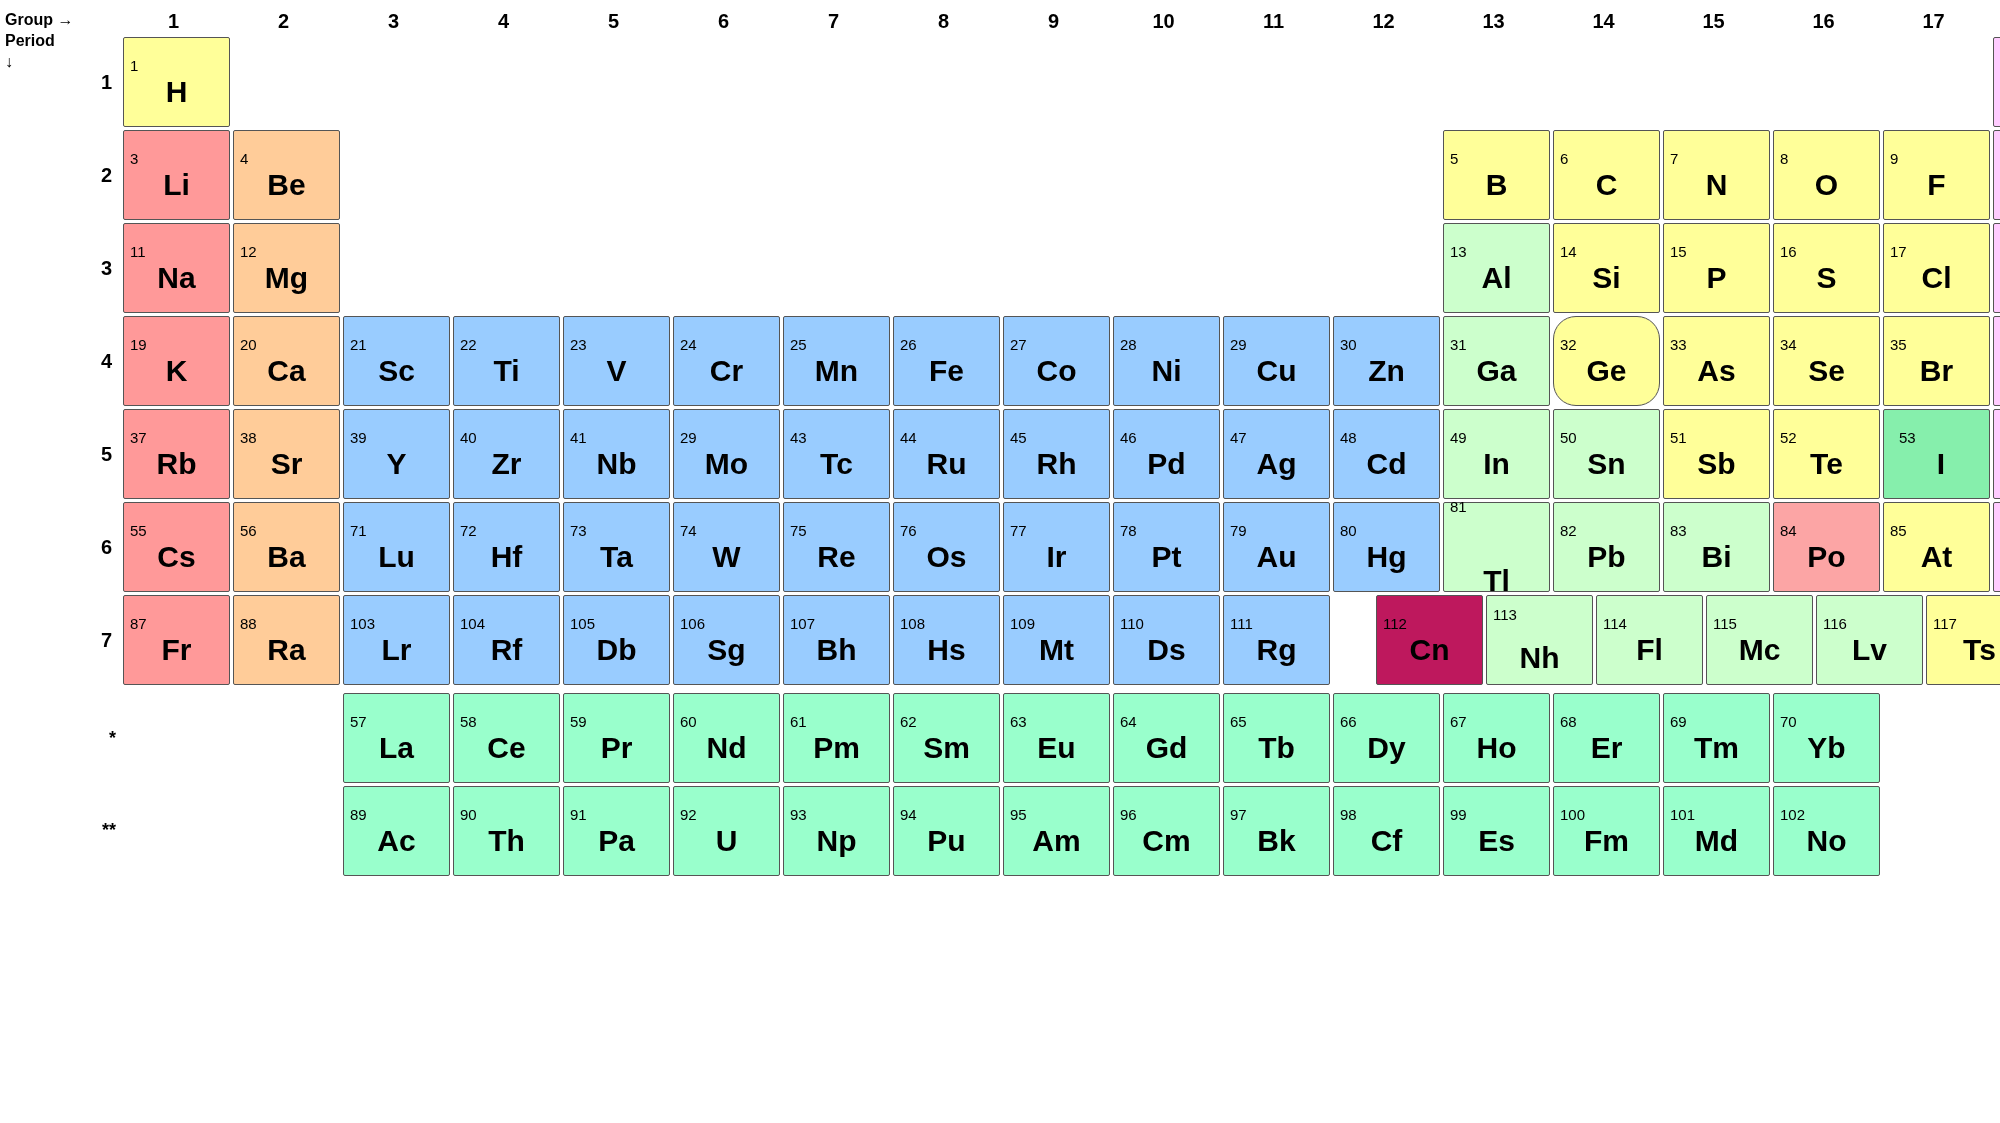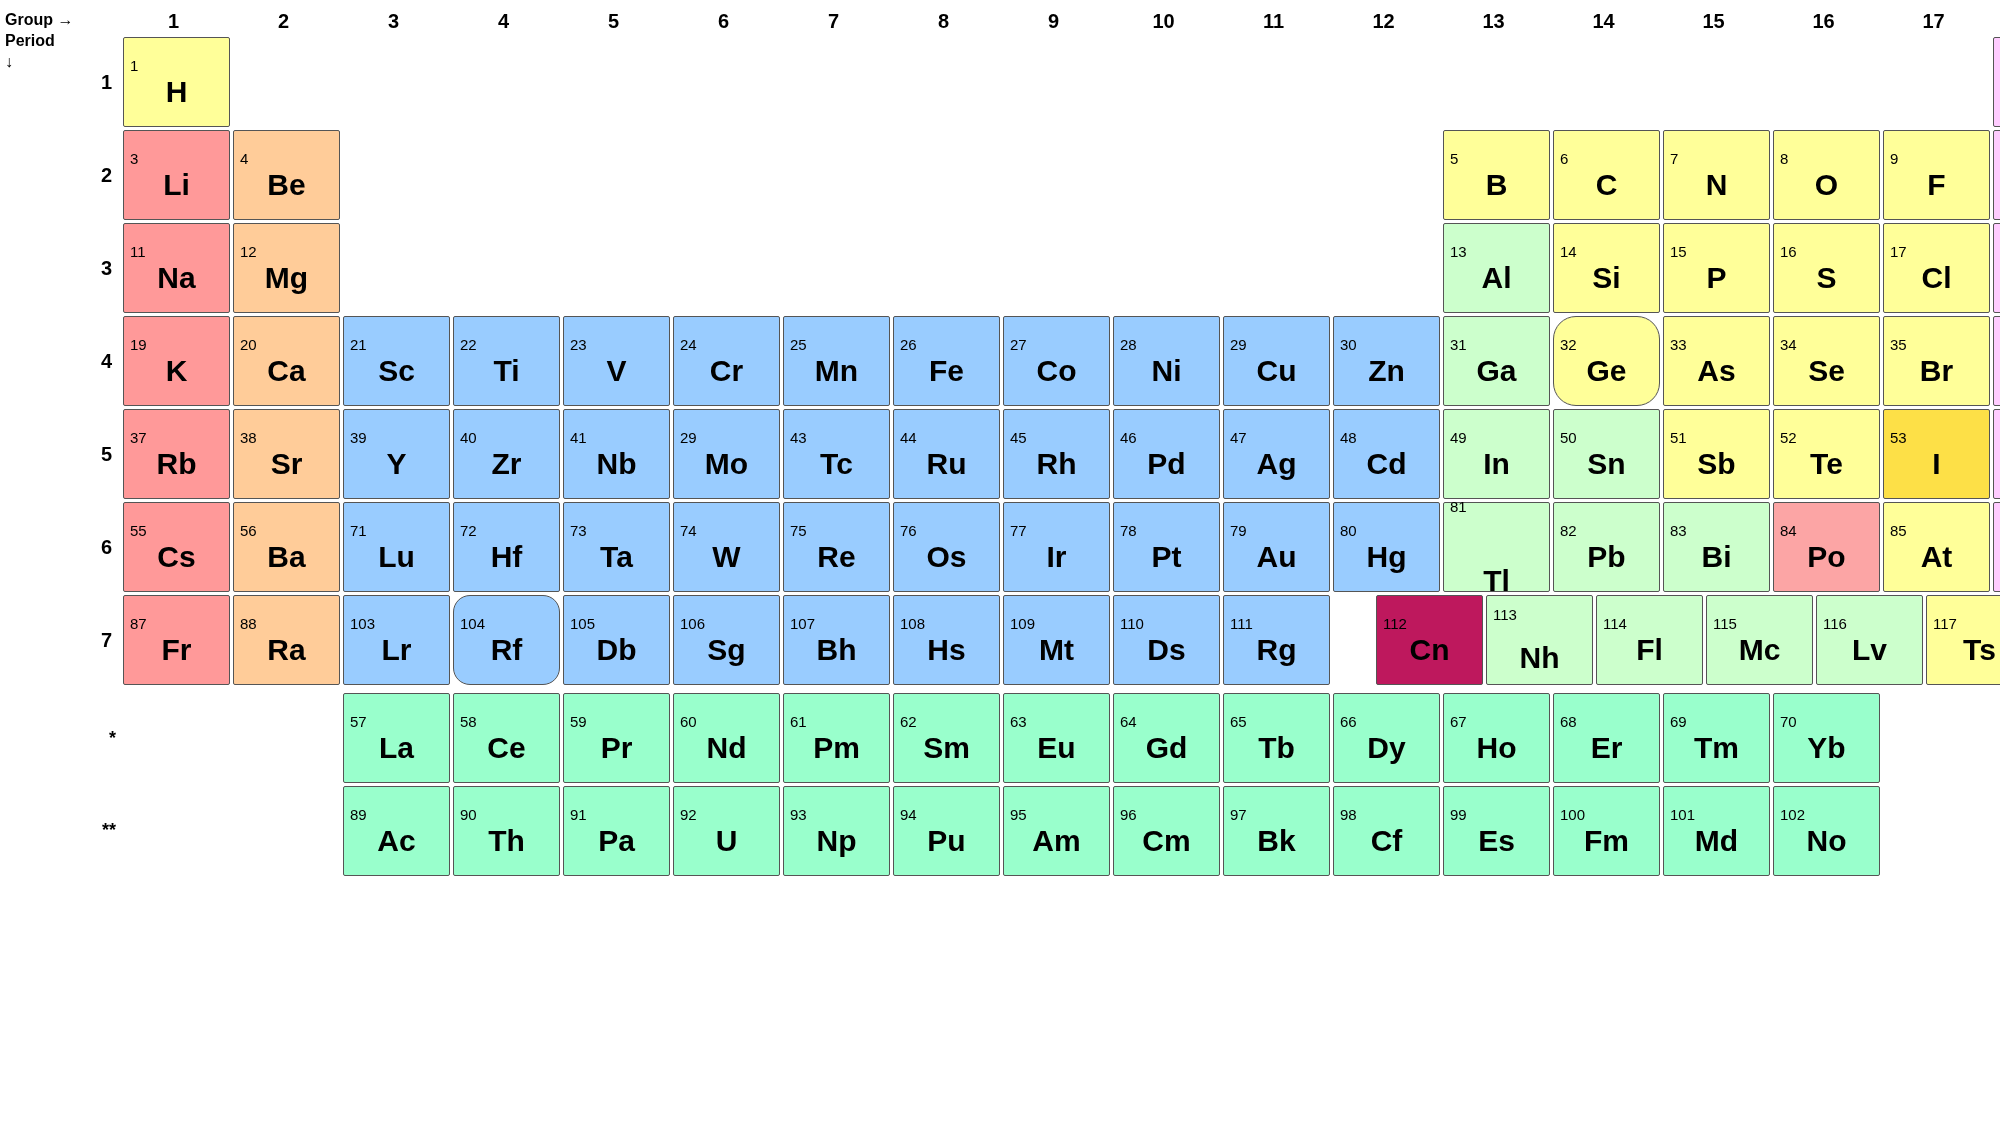--- a/index.html
+++ b/index.html
@@ -310,21 +310,21 @@
           <span class="symbol">Sn</span>
         </div>
         <div class="element" style="background: rgb(255, 255, 153);">
           <span class="atomic-number">51</span>
           <span class="symbol">Sb</span>
         </div>
         <div class="element" style="background: rgb(255, 255, 153);">
           <span class="atomic-number">52</span>
           <span class="symbol">Te</span>
         </div>
-        <div class="element" style="background: #fde047;">
+        <div class="element" style="background: #86efac; padding-left: 9px;">
           <span class="atomic-number">53</span>
           <span class="symbol">I</span>
         </div>
         <div class="element" style="background: rgb(255, 204, 255);">
           <span class="atomic-number">54</span>
         </div>
       </div>
       <div style="display: flex; align-items: center; gap: 3px; min-height: 90px; padding-left: 60px; margin-bottom: 3px;">
         <div style="width: 55px; font-size: 20px; font-weight: bold; text-align: right; padding-right: 8px; flex-shrink: 0;">6</div>
         <div class="element" style="background: rgb(255, 153, 153);">
@@ -406,21 +406,21 @@
           <span class="symbol">Fr</span>
         </div>
         <div class="element" style="background: rgb(255, 204, 153);">
           <span class="atomic-number">88</span>
           <span class="symbol">Ra</span>
         </div>
         <div class="element" style="background: rgb(153, 204, 255);">
           <span class="atomic-number">103</span>
           <span class="symbol">Lr</span>
         </div>
-        <div class="element" style="background: rgb(153, 204, 255); border-radius: 17px;">
+        <div class="element" style="background: rgb(153, 204, 255);">
           <span class="atomic-number">104</span>
           <span class="symbol">Rf</span>
         </div>
         <div class="element" style="background: rgb(153, 204, 255);">
           <span class="atomic-number">105</span>
           <span class="symbol">Db</span>
         </div>
         <div class="element" style="background: rgb(153, 204, 255);">
           <span class="atomic-number">106</span>
           <span class="symbol">Sg</span>

